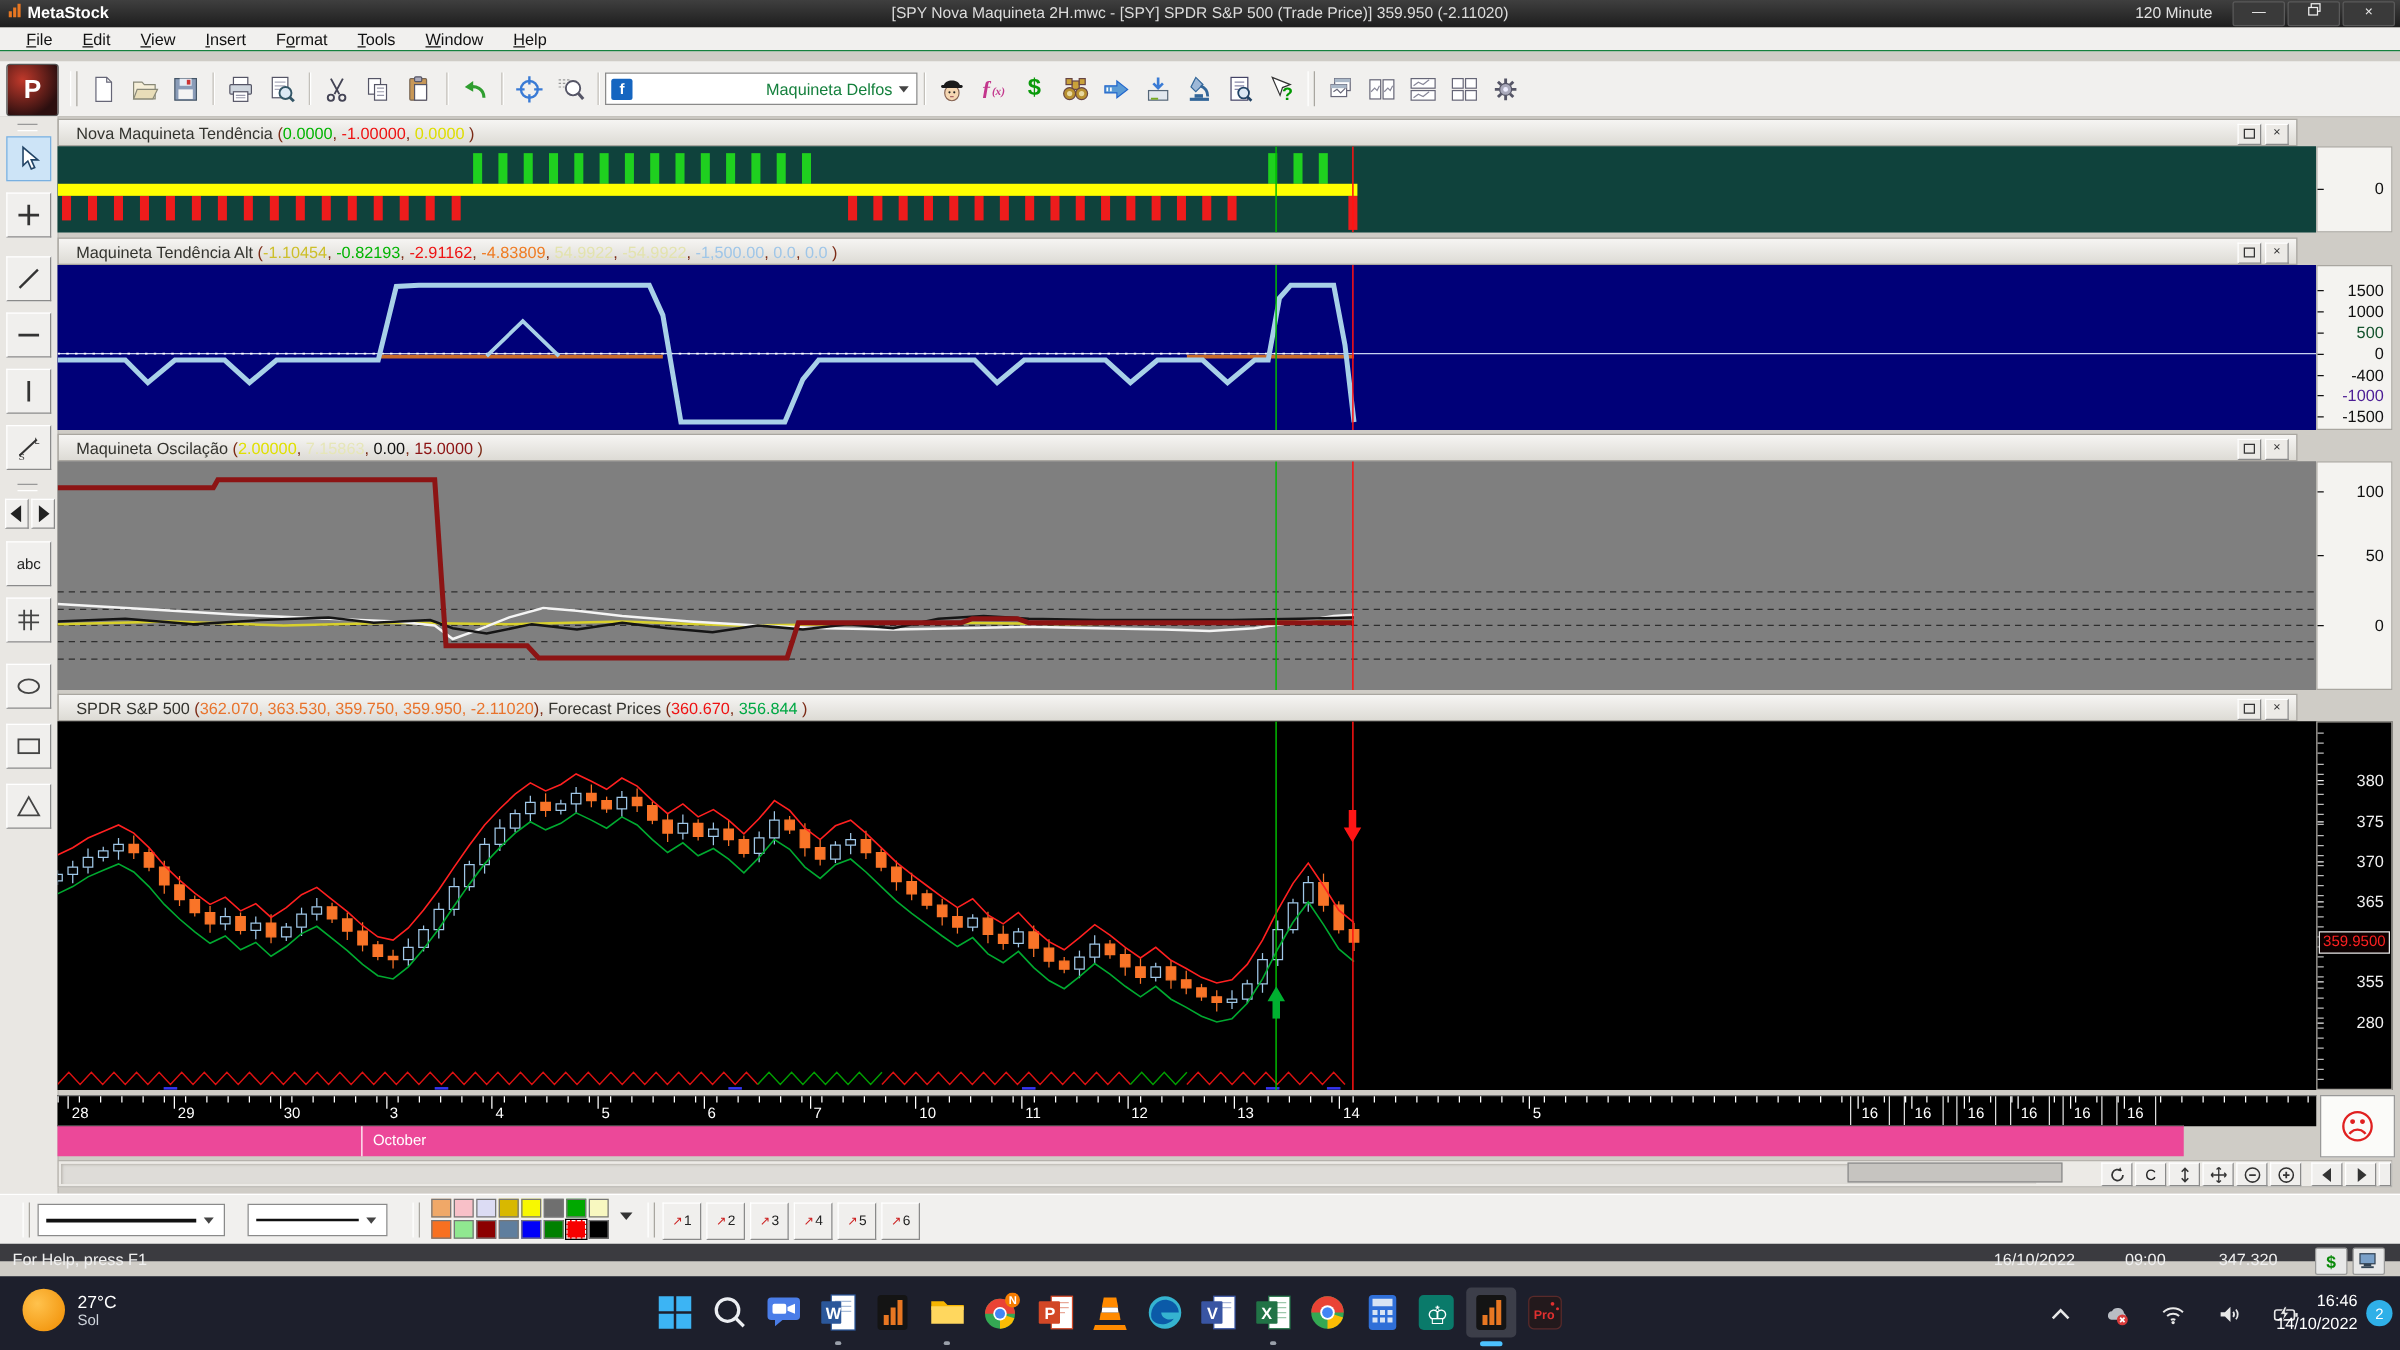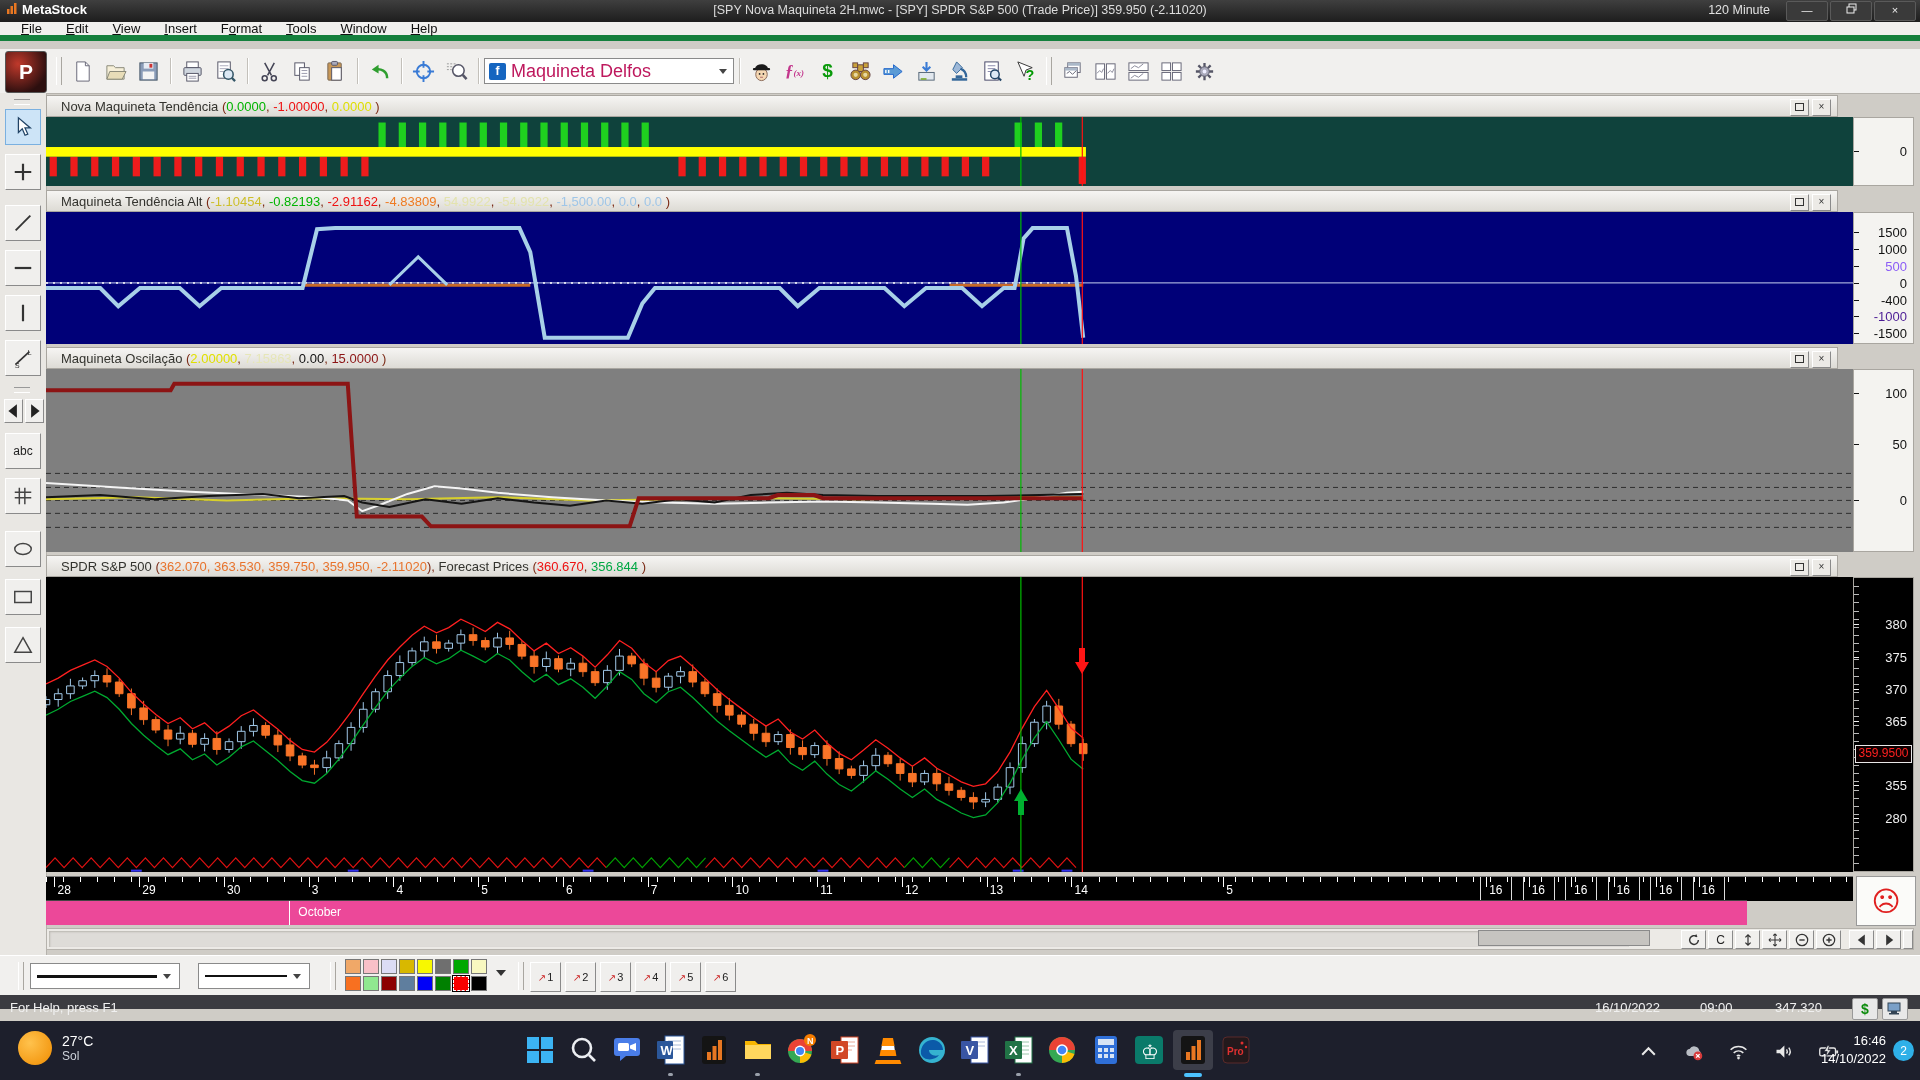--- a/index.html
+++ b/index.html
@@ -9,38 +9,38 @@
   
   #titlebar{left:0;top:0;width:1920px;height:22px;
     background:linear-gradient(#3f3f3f,#1d1d1d);color:#e8e8e8;font-size:13px;}
   #titlebar .tl{position:absolute;left:6px;top:2px;display:flex;align-items:center;gap:4px;font-weight:bold;color:#fff;}
   #titlebar .tc{position:absolute;left:0;right:0;top:3px;text-align:center;color:#dcdcdc;font-size:12.5px;}
   #titlebar .tp{position:absolute;right:150px;top:3px;color:#e0e0e0;font-size:12.5px;}
   .winbtns{position:absolute;right:4px;top:1px;display:flex;gap:2px;}
   .winbtn{width:40px;height:18px;background:#3a3a3a;border:1px solid #5a5a5a;border-radius:2px;
     color:#eee;font-size:11px;line-height:16px;text-align:center;}
   
-  #menubar{left:0;top:22px;width:1920px;height:19px;background:#f1f0ee;border-bottom:6px solid #15803d;
+  #menubar{left:0;top:22px;width:1920px;height:19px;background:#f1f0ee;border-bottom:1px solid #15803d;
     display:flex;align-items:center;padding-left:10px;box-sizing:border-box;gap:2px;}
   .menuitem{padding:3px 11px;font-size:13px;color:#111;}
   
   #toolbar{left:0;top:49px;width:1920px;height:44px;background:#f1f0ee;border-bottom:1px solid #b5b2ac;}
   .tbrow{position:absolute;left:52px;top:5px;height:34px;display:flex;align-items:center;}
   .tbtn{width:31px;height:31px;display:flex;align-items:center;justify-content:center;border:1px solid transparent;border-radius:2px;}
   .tbtn svg{width:23px;height:23px;}
   .tsep{width:1px;height:26px;background:#c3c0ba;margin:0 5px;box-shadow:1px 0 0 #fff;}
   .tgrip{width:4px;height:28px;margin:0 4px;border-left:1px solid #fff;border-right:1px solid #a9a6a0;}
   #pbutton{left:5px;top:51px;width:40px;height:40px;border-radius:3px;
     background:radial-gradient(circle at 30% 30%,#c0392b,#2c0f0f 75%);
     color:#fff;font-weight:bold;font-size:21px;display:flex;align-items:center;justify-content:center;
     border:1px solid #555;}
   .combo{height:26px;background:#fff;border:1px solid #8a8a8a;display:flex;align-items:center;padding:0 4px;gap:5px;box-sizing:border-box;}
   .combo .fico{width:17px;height:17px;background:#1565c0;color:#fff;font-size:12px;font-weight:bold;
     display:flex;align-items:center;justify-content:center;border-radius:2px;}
-  .combo .ctext{font-size:18px;color:#be185d;flex:1;}
+  .combo .ctext{font-size:13px;color:#15803d;flex:1;text-align:right;}
   .chev{width:0;height:0;border-left:4px solid transparent;border-right:4px solid transparent;border-top:5px solid #444;margin-right:2px;}
   
   #lefttools{left:0;top:93px;width:46px;height:862px;background:#e9e7e3;border-right:1px solid #b5b2ac;}
   .ltool{position:absolute;left:5px;width:34px;height:34px;background:#f0efed;
     border:1px solid;border-color:#fff #8a8a8a #8a8a8a #fff;display:flex;align-items:center;justify-content:center;}
   .ltool svg{width:22px;height:22px;}
   .ltool.sel{background:#cde4f7;border:1px solid #7ab0e0;}
   .lgrip{position:absolute;left:14px;width:16px;height:4px;border-top:1px solid #999;border-bottom:1px solid #fff;}
   
   .phdr{left:46px;width:1792px;height:22px;background:linear-gradient(#f6f5f3,#dddbd5);
@@ -489,21 +489,21 @@
         <polyline points="0,575.9854771784231 30,575.9854771784231 40,713.4336099585063 52,575.9854771784231 74,575.9854771784231 85,713.4336099585063 97,575.9854771784231 142,575.9854771784231 150,129.9273858921162 160,122.14730290456431 262,122.14730290456431 268,303.68257261410787 276,952.0228215767635 322,952.0228215767635 330,692.6867219917012 337,575.9854771784231 406,575.9854771784231 416,713.4336099585063 428,575.9854771784231 464,575.9854771784231 475,713.4336099585063 487,575.9854771784231 507,575.9854771784231 518,713.4336099585063 530,575.9854771784231 536,575.9854771784231 541,199.948132780083 546,122.14730290456431 565,122.14730290456431 570,485.21784232365144 574,952.0228215767635" fill="none" stroke="#a8d0e8" stroke-width="4" vector-effect="non-scaling-stroke"></polyline>
         <line x1="539.5" y1="0" x2="539.5" y2="1000" stroke="#00bb00" stroke-width="1.2" vector-effect="non-scaling-stroke"></line>
         <line x1="573.5" y1="0" x2="573.5" y2="1000" stroke="#ff1212" stroke-width="1.2" vector-effect="non-scaling-stroke"></line>
       </svg>
     </div>
     <div class="abs paxis" style="top:212px;height:132px;background:#f4f3f0">
       <div class="axlab" style="top:14.799999999999999%;color:#111">1500</div>
       <div class="axtick" style="top:14.799999999999999%;background:#111"></div>
       <div class="axlab" style="top:27.800000000000004%;color:#111">1000</div>
       <div class="axtick" style="top:27.800000000000004%;background:#111"></div>
-      <div class="axlab" style="top:40.699999999999996%;color:#8b5cf6">500</div>
+      <div class="axlab" style="top:40.699999999999996%;color:#14532d">500</div>
       <div class="axtick" style="top:40.699999999999996%;background:#111"></div>
       <div class="axlab" style="top:53.7%;color:#111">0</div>
       <div class="axtick" style="top:53.7%;background:#111"></div>
       <div class="axlab" style="top:66.7%;color:#111">-400</div>
       <div class="axtick" style="top:66.7%;background:#111"></div>
       <div class="axlab" style="top:79.60000000000001%;color:#4c1d95">-1000</div>
       <div class="axtick" style="top:79.60000000000001%;background:#111"></div>
       <div class="axlab" style="top:92.60000000000001%;color:#111">-1500</div>
       <div class="axtick" style="top:92.60000000000001%;background:#111"></div>
     </div>

